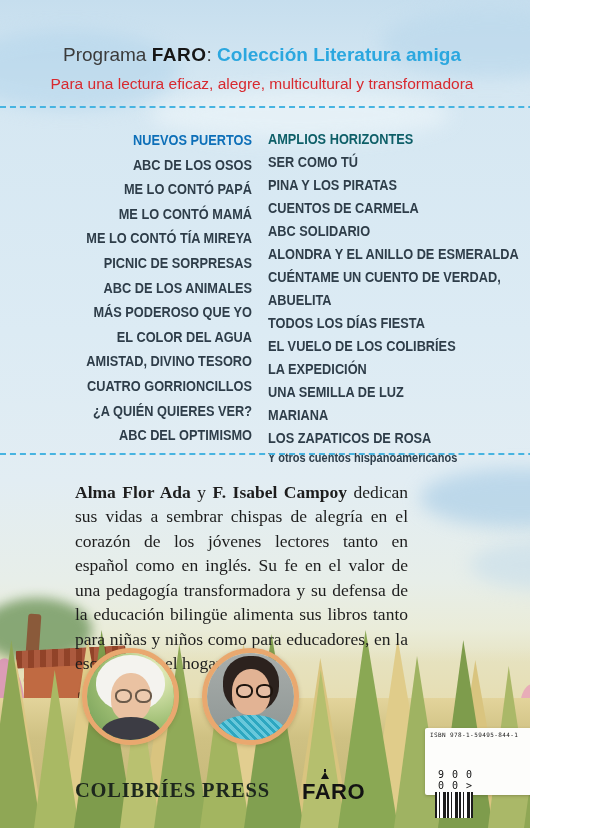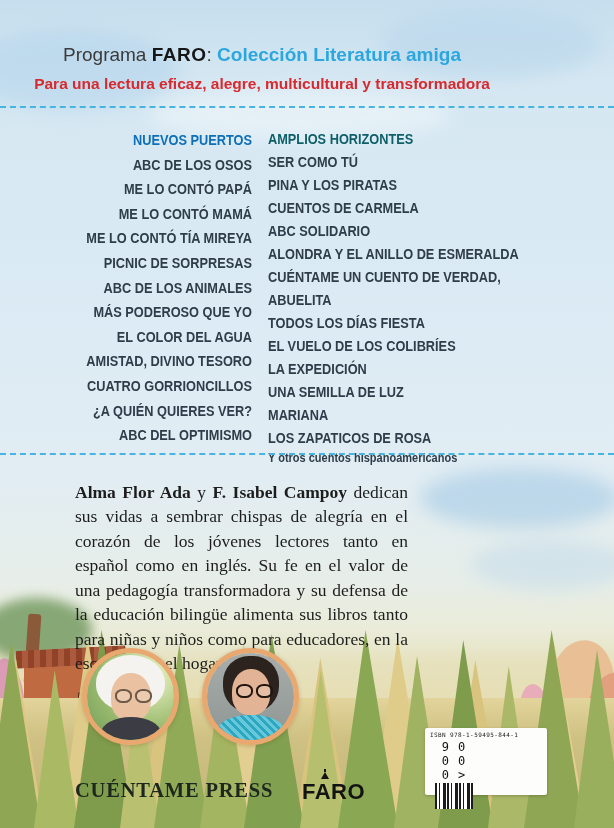--- a/index.html
+++ b/index.html
@@ -1,33 +1,33 @@
 <!DOCTYPE html>
 <html><head>
 <meta charset="utf-8">
 <style>
   html,body{margin:0;padding:0;}
   .cover{
-    position:relative; width:614px; height:828px; overflow:hidden;
+    position:relative; width:530px; height:828px; overflow:hidden;
     background:linear-gradient(180deg,#c6deee 0%,#d5e7f2 10%,#dcebf4 40%,#e2edf3 58%,#e7eee9 70%,#eaecd9 76%,#e6e3c2 80%);
     font-family:"Liberation Sans",sans-serif;
   }
   
   .blob{position:absolute;border-radius:50%;filter:blur(9px);pointer-events:none;}
   .blob1{left:380px;top:8px;width:220px;height:70px;background:#bcd9ec;opacity:.7;}
   .blob2{left:-40px;top:30px;width:220px;height:80px;background:#aed2ea;opacity:.5;}
   .blob3{left:420px;top:468px;width:200px;height:60px;background:#a9cde6;opacity:.65;}
   .blob4{left:470px;top:540px;width:160px;height:50px;background:#bfd9ea;opacity:.5;}
   .blob5{left:150px;top:90px;width:300px;height:50px;background:#e9f3f8;opacity:.8;}
   
   .header{position:absolute;left:0;top:44px;width:524px;text-align:center;}
   .title-line{font-size:19px;color:#3b3b3b;}
   .title-line .brand{font-weight:800;color:#161616;letter-spacing:.5px;}
   .title-line .collection{font-weight:700;color:#2ba7df;}
-  .tagline{margin-top:9px;font-size:15.5px;font-weight:700;color:#d8292f;}
+  .tagline{margin-top:9px;font-size:15.5px;font-weight:400;color:#d8292f;}
   .dashed{position:absolute;left:0;width:614px;border-top:2px dashed #47b4e1;}
   .dash-top{top:106px;}
   .dash-mid{top:453px;}
   
   .col{position:absolute;top:128px;font-weight:700;color:#2e3d49;font-size:14.5px;}
   .col-left{left:0;width:252px;text-align:right;line-height:24.6px;transform:scaleX(.88);transform-origin:100% 0;}
   .col-right{left:268px;width:330px;text-align:left;line-height:23px;transform:scaleX(.88);transform-origin:0 0;}
   .col-header-left{color:#0d6fb8;}
   .col-header-right{color:#0e5f68;}
   .list-footnote{font-size:12.5px;line-height:17px;color:#2e3d49;}
@@ -80,21 +80,21 @@
   .beacon:before{content:"";position:absolute;left:-1px;top:-3px;width:2px;height:3px;background:#131313;}
   
   .barcode{position:absolute;left:425px;top:728px;width:122px;height:67px;background:#fdfdfb;border-radius:2px;
      box-shadow:0 1px 3px rgba(60,50,20,.3);padding:3px 5px;box-sizing:border-box;}
   .isbn-top{font-family:"DejaVu Sans Mono",monospace;font-size:6px;letter-spacing:.4px;color:#222;white-space:nowrap;overflow:hidden;}
   .bars-row{display:flex;margin-top:2px;}
   .bars-main{width:68px;height:36px;
      background:repeating-linear-gradient(90deg,#1c1c1c 0 2px,#fff 2px 3px,#1c1c1c 3px 4px,#fff 4px 7px,#1c1c1c 7px 10px,#fff 10px 11px,#1c1c1c 11px 12px,#fff 12px 15px);}
   .isbn-bottom{font-family:"DejaVu Sans Mono",monospace;font-size:7.5px;letter-spacing:.6px;color:#111;margin-top:2px;white-space:nowrap;}
   .addon{margin-left:5px;width:38px;display:flex;flex-direction:column;}
-  .addon-num{font-family:"DejaVu Sans Mono",monospace;font-size:12px;letter-spacing:1px;color:#111;text-align:center;}
+  .addon-num{font-family:"DejaVu Sans Mono",monospace;font-size:10px;letter-spacing:1px;color:#111;text-align:right;margin-top:29px;}
   .bars-addon{height:26px;margin-top:1px;
      background:repeating-linear-gradient(90deg,#1c1c1c 0 2px,#fff 2px 4px,#1c1c1c 4px 5px,#fff 5px 8px,#1c1c1c 8px 11px,#fff 11px 12px);}
 </style>
 </head>
 <body>
 
 <div class="cover">
 
   <div class="blob blob1"></div>
   <div class="blob blob2"></div>
@@ -201,21 +201,21 @@
     <div class="p2-bg"></div>
     <div class="hair2"></div>
     <div class="face2"></div>
     <div class="body2"></div>
     <div class="glasses g2">
         <div class="lens"></div>
         <div class="lens"></div>
       </div>
   </div>
 
-  <div class="press">CUÉNTAME PRESS</div>
+  <div class="press">COLIBRÍES PRESS</div>
   <div class="faro"><i class="beacon"></i><span>FARO</span></div>
 
   <div class="barcode">
     <div class="isbn-top">ISBN 978-1-59495-844-1</div>
     <div class="bars-row">
       <div class="addon">
         <div class="addon-num">9 0 0 0 0 &gt;</div>
         <div class="bars-addon"></div>
       </div>
     </div>

